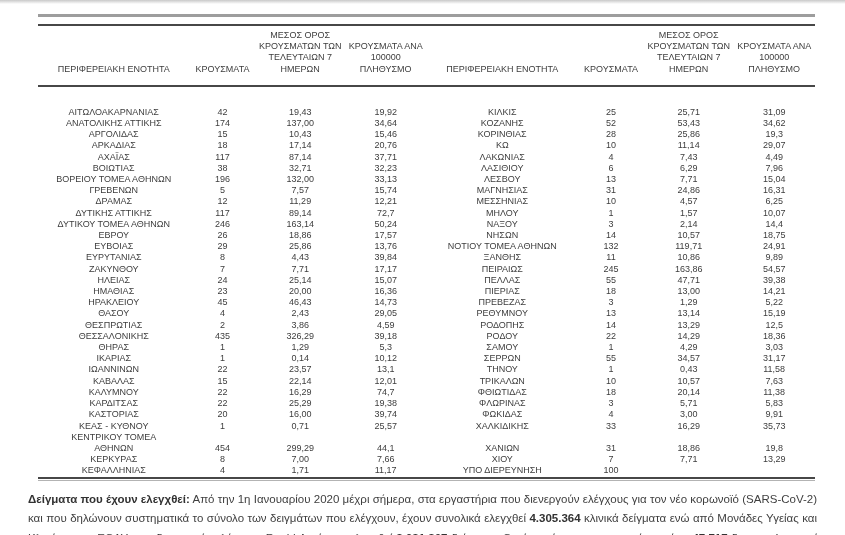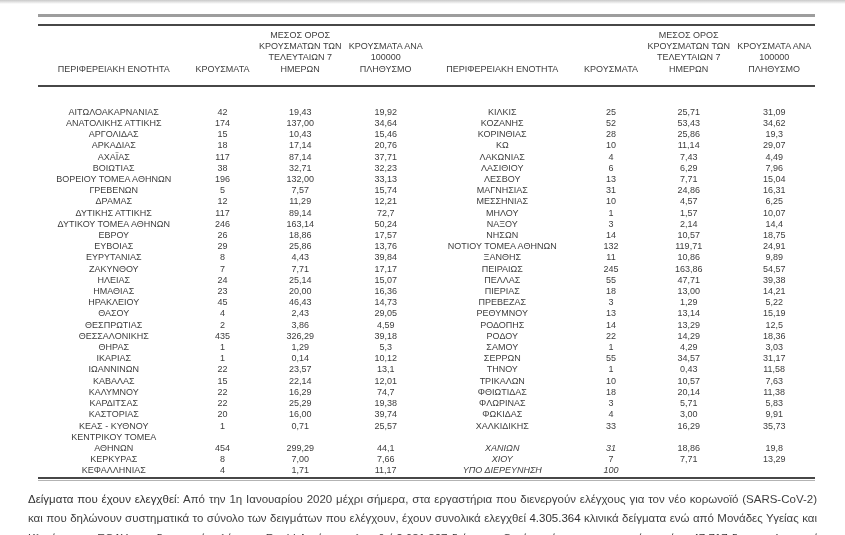--- a/index.html
+++ b/index.html
@@ -17,28 +17,28 @@
   table{border-collapse:collapse;table-layout:fixed;width:50%;}
   th,td{
     padding:0;font-size:9px;line-height:11.2px;text-align:center;
     color:#3d3d3d;font-weight:400;overflow:hidden;
   }
   th{
     vertical-align:bottom;border-bottom:2px solid #474747;
     white-space:pre-line;padding-bottom:10px;padding-top:4px;
   }
   tbody tr:first-child td{padding-top:20px;}
-  td.it{font-style:italic;}
+  td.it{}
   col.c-name{width:39%;} col.c-cases{width:17%;}
   col.c-avg{width:23%;} col.c-per{width:21%;}
   .note{
     margin:9px 28px 0 28px;width:789px;text-align:justify;
     font-size:11.5px;line-height:19.5px;color:#3f3f3f;
   }
-  .note b{font-weight:400;color:#323232;}
+  .note b{font-weight:700;color:#323232;}
 </style>
 </head>
 <body>
 
 <div class="top-shadow"></div>
 
 <div class="table-wrap">
   <div class="rule-top-gray"></div>
   <div class="rule-top-dark"></div>
   <div class="tables">

